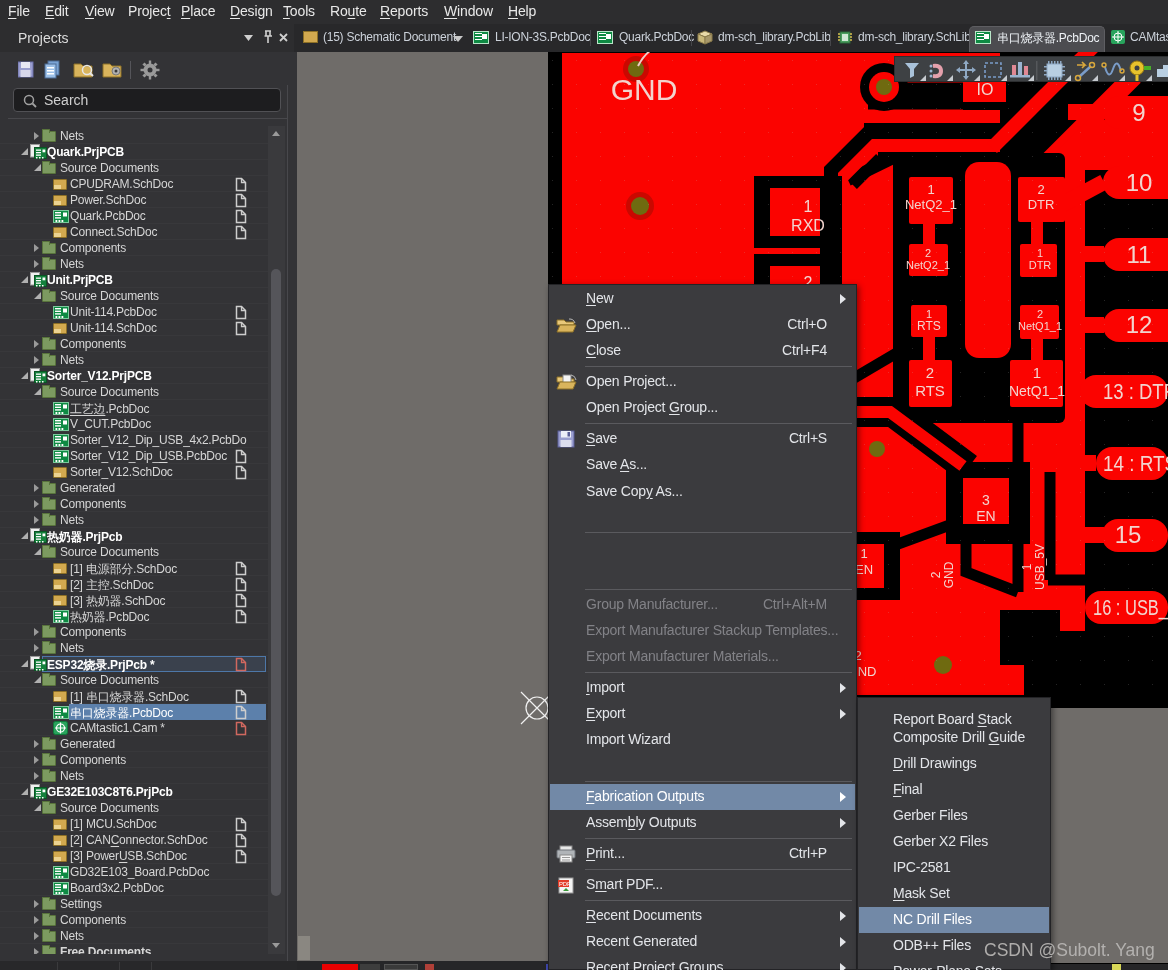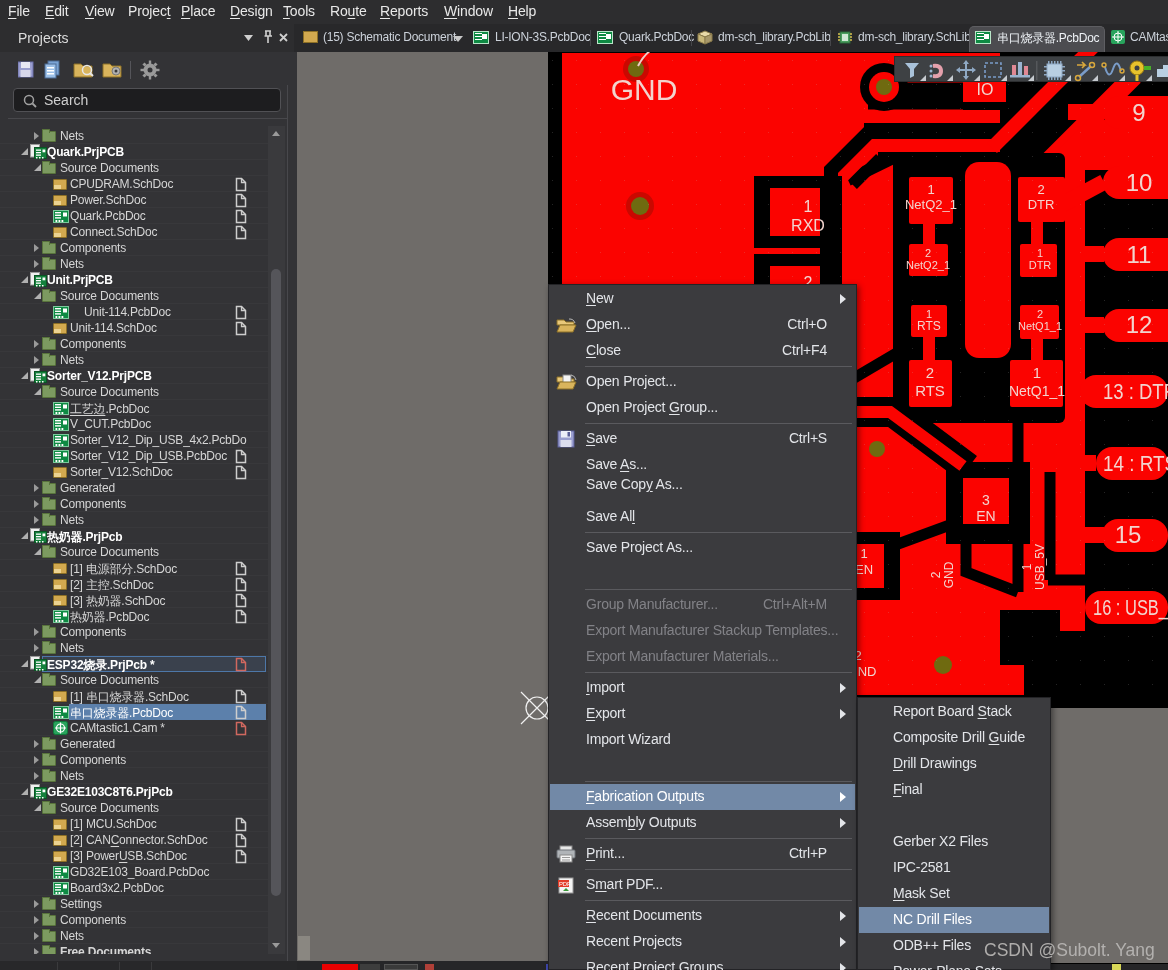--- a/index.html
+++ b/index.html
@@ -1193,21 +1193,21 @@
         <svg style="position:absolute;left:53px;top:2px" width="16" height="13">
           <rect x="0.5" y="0.5" width="15" height="12" fill="#0e8a43" stroke="#7cc89c"></rect>
           <rect x="2" y="2" width="6" height="1.4" fill="#fff"></rect>
           <rect x="2" y="4.6" width="6" height="1.4" fill="#fff"></rect>
           <rect x="2" y="7.2" width="6" height="1.4" fill="#fff"></rect>
           <rect x="10" y="2.5" width="4" height="4" fill="#fff"></rect>
           <rect x="2.5" y="10" width="1.8" height="2" fill="#fff"></rect>
           <rect x="5.5" y="10" width="1.8" height="2" fill="#fff"></rect>
           <rect x="8.5" y="10" width="1.8" height="2" fill="#fff"></rect>
         </svg>
-        <span class="lbl" style="position:absolute;top:1px;left:84px">Unit-114.PcbDoc</span>
+        <span class="lbl" style="position:absolute;top:1px;left:70px">Unit-114.PcbDoc</span>
         <svg style="position:absolute;left:235px;top:1px" width="12" height="15">
           <path d="M1.5 1.5 h5 l4 4 v8 h-9 Z" fill="none" stroke="#cdcdcd" stroke-width="1.5"></path>
           <path d="M6.5 1.5 v4 h4" fill="none" stroke="#cdcdcd" stroke-width="1.3"></path>
         </svg>
       </div>
       <div class="row" style="top:192px">
         <div class="isch" style="left:53px"></div>
         <span class="lbl" style="position:absolute;top:1px;left:70px">Unit-114.SchDoc</span>
         <svg style="position:absolute;left:235px;top:1px" width="12" height="15">
           <path d="M1.5 1.5 h5 l4 4 v8 h-9 Z" fill="none" stroke="#cdcdcd" stroke-width="1.5"></path>
@@ -1614,30 +1614,24 @@
           <rect x="4" y="1" width="10" height="6.5" fill="#eceef8"></rect>
           <rect x="10.5" y="2" width="2.5" height="4.5" fill="#5a5e98"></rect>
           <rect x="3.5" y="10" width="11" height="7" fill="#dcdeee"></rect>
         </svg>
         <span class="t"><u>S</u>ave</span>
         <span class="sc">Ctrl+S</span>
       </div>
       <div class="it" style="top:167px">
         <span class="t">Save <u>A</u>s...</span>
       </div>
-      <div class="it" style="top:187px">
+      <div class="it" style="top:194px">
         <span class="t">Save Cop<u>y</u> As...</span>
       </div>
-      <div class="it" style="top:219px">
-        <span class="t">Save Al<u>l</u></span>
-      </div>
       <div class="sep" style="top:247px"></div>
-      <div class="it" style="top:250px">
-        <span class="t">Save Project As...</span>
-      </div>
       <div class="sep" style="top:304px"></div>
       <div class="it dis" style="top:307px">
         <span class="t">Group Manufacturer...</span>
         <span class="sc">Ctrl+Alt+M</span>
       </div>
       <div class="it dis" style="top:333px">
         <span class="t">Export Manufacturer Stackup Templates...</span>
       </div>
       <div class="it dis" style="top:359px">
         <span class="t">Export Manufacturer Materials...</span>
@@ -1683,40 +1677,43 @@
           <path d="M6 15 l3 -3 3 3 Z" fill="#3a9a3a"></path>
         </svg>
         <span class="t">S<u>m</u>art PDF...</span>
       </div>
       <div class="sep" style="top:615px"></div>
       <div class="it" style="top:618px">
         <span class="t"><u>R</u>ecent Documents</span>
         <span class="ar"></span>
       </div>
       <div class="it" style="top:644px">
-        <span class="t">Recent Projects</span>
+        <span class="t">Recent Generated</span>
         <span class="ar"></span>
       </div>
       <div class="it" style="top:670px">
         <span class="t">Recent Project Groups</span>
         <span class="ar"></span>
       </div>
     </div>
 <div class="menu menu2 abs" style="left:857px;top:697px;width:194px;height:273px">
-      <div class="it" style="top:1px">
+      <div class="it" style="top:9px">
         <span class="t">Report Board <u>S</u>tack</span>
       </div>
       <div class="it" style="top:27px">
         <span class="t">Composite Drill <u>G</u>uide</span>
       </div>
       <div class="it" style="top:53px">
         <span class="t"><u>D</u>rill Drawings</span>
       </div>
       <div class="it" style="top:79px">
         <span class="t"><u>F</u>inal</span>
+      </div>
+      <div class="it" style="top:105px">
+        <span class="t">Gerber Files</span>
       </div>
       <div class="it" style="top:131px">
         <span class="t">Gerber X2 Files</span>
       </div>
       <div class="it" style="top:157px">
         <span class="t">IPC-2581</span>
       </div>
       <div class="it" style="top:183px">
         <span class="t"><u>M</u>ask Set</span>
       </div>

